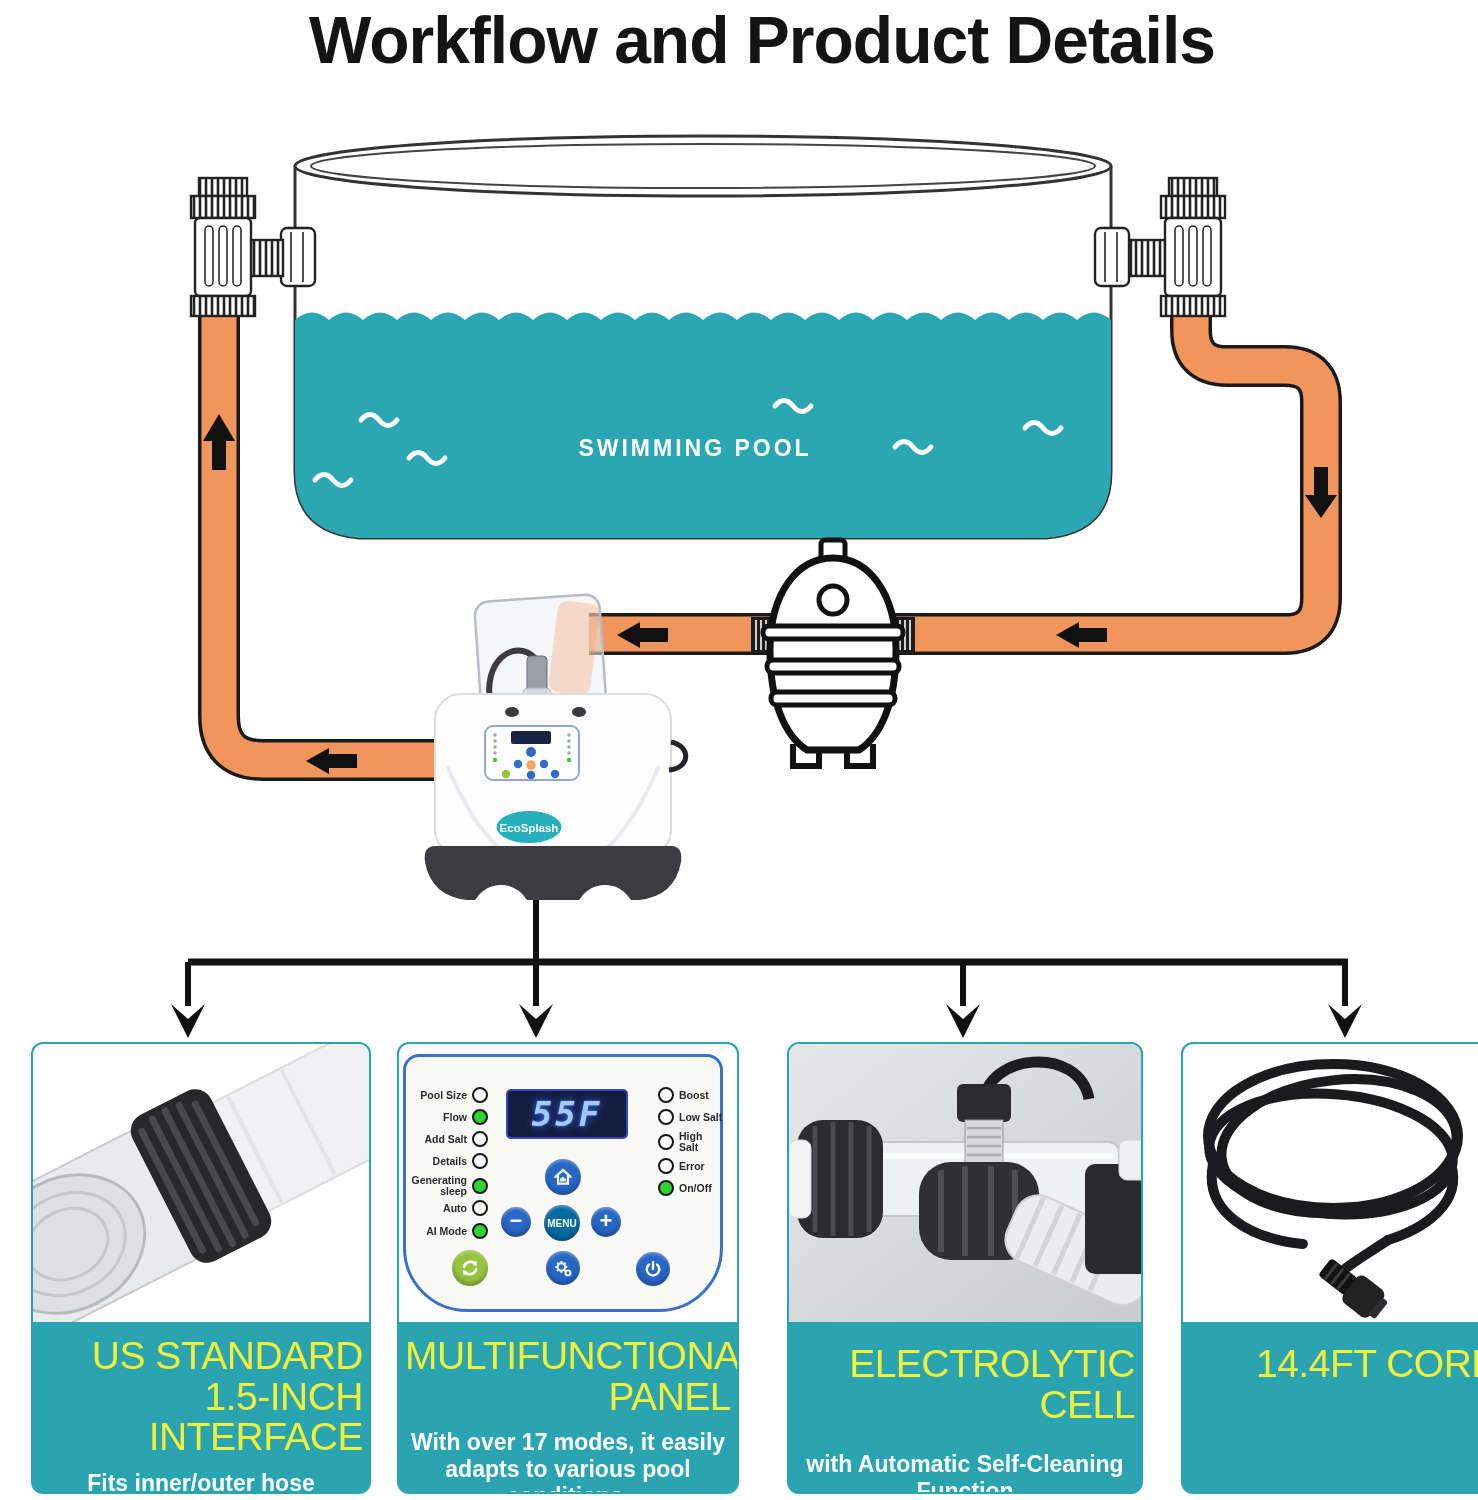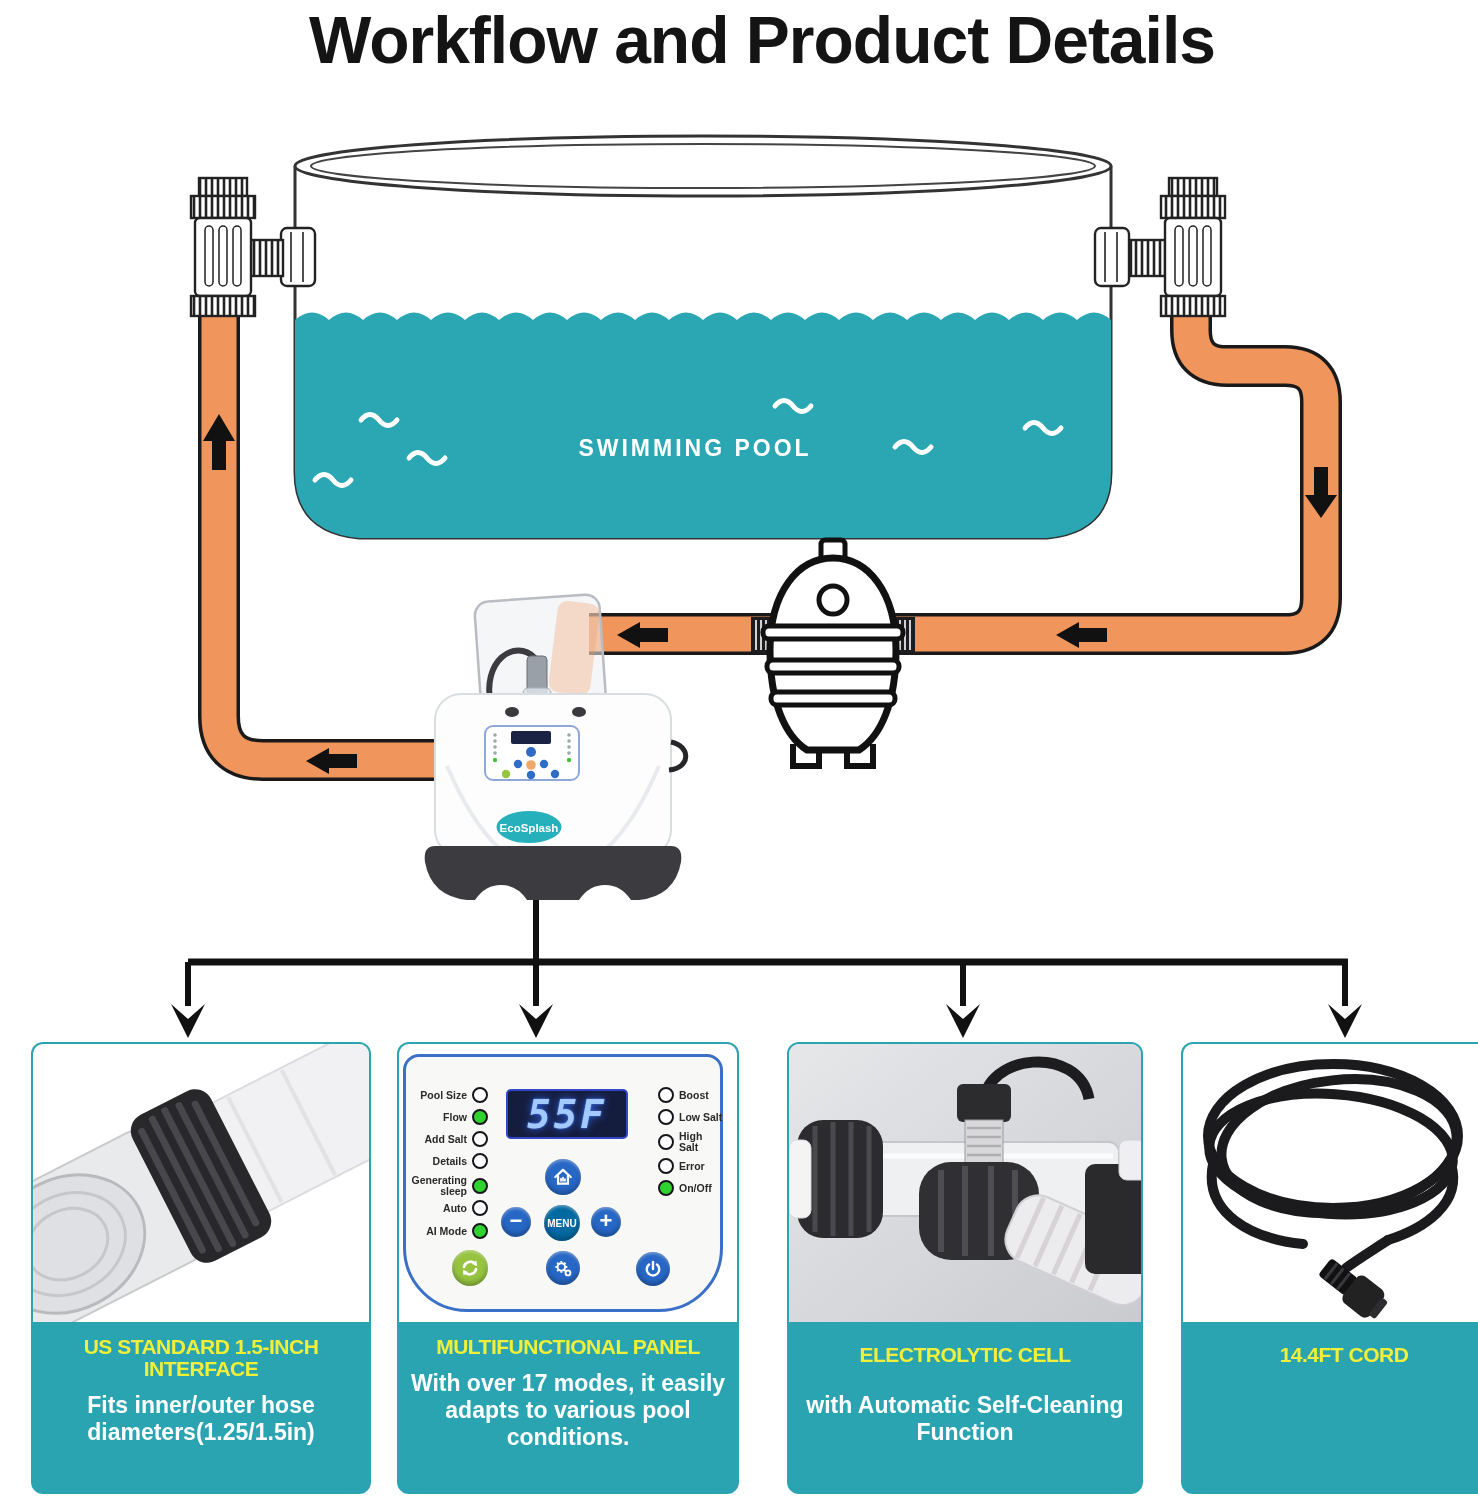--- a/index.html
+++ b/index.html
@@ -9,38 +9,38 @@
   #main-title{position:absolute;left:0;top:2px;width:1478px;text-align:center;
     font-size:66px;font-weight:bold;color:#141414;letter-spacing:-1px;}
   
   #diagram{position:absolute;left:0;top:0;}
   
   .card{position:absolute;top:1042px;height:452px;background:#2ba4b2;border:2px solid #2ba4b2;
         border-radius:12px;overflow:hidden;box-sizing:border-box;}
   .card-photo{position:relative;width:100%;height:278px;background:#fff;overflow:hidden;}
   .card-text{display:flex;flex-direction:column;gap:12px;padding:14px 6px 0 6px;text-align:center;}
   .card-text.tall-gap{gap:26px;padding-top:22px;}
-  .card-title{color:#f0ef3a;font-weight:bold;font-size:21px;line-height:1.04;letter-spacing:-0.5px;}
+  .card-title{color:#f0ef3a;font-weight:normal;font-size:39px;line-height:1.04;letter-spacing:-0.5px;text-align:right;}
   .card-body{color:#ffffff;font-weight:bold;font-size:23px;line-height:1.18;}
   
   #big-panel{position:absolute;left:4px;top:10px;width:320px;height:258px;background:#f8f8f7;
      border:3px solid #3a70c8;border-radius:16px 16px 64px 64px;box-sizing:border-box;}
   .led-col{position:absolute;display:flex;flex-direction:column;justify-content:center;}
   #leds-left{left:2px;top:30px;width:80px;gap:6px;}
   #leds-mode{left:10px;top:143px;width:72px;gap:7px;}
   #leds-right{left:252px;top:30px;width:66px;gap:6px;}
   .led-row{display:flex;align-items:center;gap:5px;min-height:13px;}
   .led-row.left{justify-content:flex-end;}
   .led-label{font-size:10.5px;font-weight:600;color:#2a2a2a;line-height:1.0;}
   .led-row.left .led-label{text-align:right;flex:1;}
   .led-dot{width:12px;height:12px;border-radius:50%;border:2.5px solid #15151b;background:#fff;flex:0 0 auto;}
   .led-dot.on{background:#30d230;}
   .panel-display{position:absolute;left:100px;top:32px;width:118px;height:46px;background:#151d3e;
      border:2px solid #3347c6;border-radius:5px;display:flex;align-items:center;justify-content:center;
-     font-family:"DejaVu Sans Mono",monospace;font-weight:bold;font-style:italic;font-size:39px;
+     font-family:"DejaVu Sans Mono",monospace;font-weight:bold;font-style:italic;font-size:34px;
      color:#a3caff;text-shadow:0 0 8px #2f62e8,0 0 2px #6ea0ff;letter-spacing:3px;}
   .btn{position:absolute;border-radius:50%;display:flex;align-items:center;justify-content:center;
      color:#fff;box-shadow:inset 0 -3px 5px rgba(0,0,0,.28),inset 0 2px 3px rgba(255,255,255,.35);}
   .btn.blue{background:#2767c5;}
   .btn.orange{background:#0369a1;font-size:10px;font-weight:bold;letter-spacing:0;}
   .btn.green{background:#96c440;}
   .btn .sign{font-size:22px;font-weight:bold;line-height:1;margin-top:-2px;}
 </style>
 </head>
 <body>

